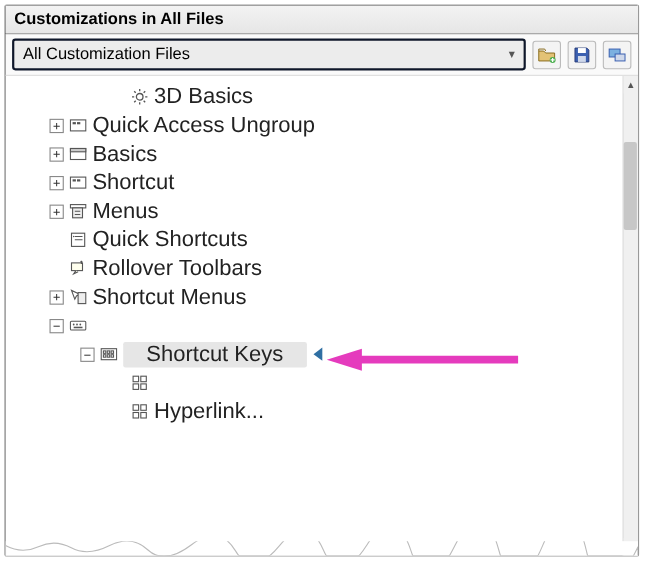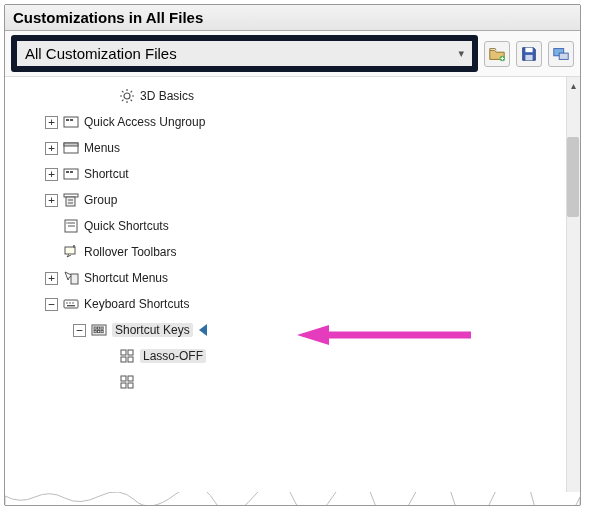--- a/index.html
+++ b/index.html
@@ -47,21 +47,21 @@
     gap: 6px;
     border-bottom: 1px solid #ddd;
     background: #fafafa;
   }
   .dropdown {
     flex: 1;
     display: flex;
     align-items: center;
     justify-content: space-between;
     background: #ececec;
-    border: 6px solid #0f172a;
+    border: 2px solid #0f172a;
     border-radius: 3px;
     padding: 4px 8px;
     cursor: pointer;
     font-size: 15px;
   }
   .dropdown-caret { font-size: 11px; color: #555; }
   .toolbar-btn {
     width: 26px; height: 26px;
     display: flex; align-items: center; justify-content: center;
     background: #f4f4f4;
@@ -127,22 +127,22 @@
     font-family: monospace;
   }
   .expander.none { border: none; background: transparent; color: transparent; cursor: default; }
   .ticon {
     width: 18px; height: 18px;
     display: inline-flex; align-items: center; justify-content: center;
     margin-right: 4px;
     color: #555;
   }
   .ticon svg { width: 16px; height: 16px; }
-  .node-label { font-size: 12px; color: #222; }
-  .node.selected .node-label { background: #e6e6e6; padding: 0 3px; border-radius: 2px; }
+  .node-label { font-size: 20px; color: #222; }
+  .node.selected .node-label { background: #e6e6e6; padding: 0 21px; border-radius: 2px; }
   .arrow-annot {
     position: absolute;
     pointer-events: none;
   }
   .arrow-annot svg { display: block; }
   
   .torn {
     position: absolute;
     left: 0; right: 0; bottom: -1px; height: 14px;
     background: #fff;
@@ -225,21 +225,21 @@
         </div>
         <div class="node">
           <span class="indent" style="width: 36px;"></span>
           <span class="expander ">+</span>
           <span class="ticon">
             <svg viewBox="0 0 16 16">
               <rect x="1" y="3" width="14" height="10" fill="none" stroke="#555"></rect>
               <rect x="1" y="3" width="14" height="3" fill="#ccc" stroke="#555"></rect>
             </svg>
           </span>
-          <span class="node-label">Menus</span>
+          <span class="node-label">Basics</span>
         </div>
         <div class="node">
           <span class="indent" style="width: 36px;"></span>
           <span class="expander ">+</span>
           <span class="ticon">
             <svg viewBox="0 0 16 16">
               <rect x="1" y="3" width="14" height="10" fill="none" stroke="#555"></rect>
               <rect x="3" y="5" width="3" height="2" fill="#555"></rect>
               <rect x="7" y="5" width="3" height="2" fill="#555"></rect>
             </svg>
@@ -250,21 +250,21 @@
           <span class="indent" style="width: 36px;"></span>
           <span class="expander ">+</span>
           <span class="ticon">
             <svg viewBox="0 0 16 16">
               <rect x="1" y="2" width="14" height="3" fill="none" stroke="#555"></rect>
               <rect x="3" y="5" width="9" height="9" fill="#eee" stroke="#555"></rect>
               <line x1="5" y1="8" x2="10" y2="8" stroke="#555"></line>
               <line x1="5" y1="11" x2="10" y2="11" stroke="#555"></line>
             </svg>
           </span>
-          <span class="node-label">Group</span>
+          <span class="node-label">Menus</span>
         </div>
         <div class="node">
           <span class="indent" style="width: 36px;"></span>
           <span class="expander none"></span>
           <span class="ticon">
             <svg viewBox="0 0 16 16">
               <rect x="2" y="2" width="12" height="12" fill="none" stroke="#555"></rect>
               <line x1="5" y1="5" x2="12" y2="5" stroke="#555"></line>
               <line x1="5" y1="8" x2="12" y2="8" stroke="#555"></line>
               <circle cx="4" cy="5" r="0.7" fill="#555"></circle>
@@ -301,21 +301,20 @@
           <span class="expander ">−</span>
           <span class="ticon">
             <svg viewBox="0 0 16 16">
               <rect x="1" y="4" width="14" height="8" rx="1" fill="none" stroke="#555"></rect>
               <circle cx="4" cy="7" r="0.8" fill="#555"></circle>
               <circle cx="7" cy="7" r="0.8" fill="#555"></circle>
               <circle cx="10" cy="7" r="0.8" fill="#555"></circle>
               <rect x="4" y="9" width="8" height="1.4" fill="#555"></rect>
             </svg>
           </span>
-          <span class="node-label">Keyboard Shortcuts</span>
         </div>
         <div class="node selected">
           <span class="indent" style="width: 64px;"></span>
           <span class="expander ">−</span>
           <span class="ticon">
             <svg viewBox="0 0 16 16">
               <rect x="1" y="3" width="14" height="10" fill="none" stroke="#555"></rect>
               <rect x="3" y="5" width="2.2" height="2.2" fill="none" stroke="#555"></rect>
               <rect x="6.5" y="5" width="2.2" height="2.2" fill="none" stroke="#555"></rect>
               <rect x="10" y="5" width="2.2" height="2.2" fill="none" stroke="#555"></rect>
@@ -331,33 +330,33 @@
           <span class="indent" style="width: 92px;"></span>
           <span class="expander none"></span>
           <span class="ticon">
             <svg viewBox="0 0 16 16">
               <rect x="2" y="2" width="5" height="5" fill="none" stroke="#555"></rect>
               <rect x="9" y="2" width="5" height="5" fill="none" stroke="#555"></rect>
               <rect x="2" y="9" width="5" height="5" fill="none" stroke="#555"></rect>
               <rect x="9" y="9" width="5" height="5" fill="none" stroke="#555"></rect>
             </svg>
           </span>
-          <span class="node-label">Lasso-OFF</span>
         </div>
         <div class="node">
           <span class="indent" style="width: 92px;"></span>
           <span class="expander none"></span>
           <span class="ticon">
             <svg viewBox="0 0 16 16">
               <rect x="2" y="2" width="5" height="5" fill="none" stroke="#555"></rect>
               <rect x="9" y="2" width="5" height="5" fill="none" stroke="#555"></rect>
               <rect x="2" y="9" width="5" height="5" fill="none" stroke="#555"></rect>
               <rect x="9" y="9" width="5" height="5" fill="none" stroke="#555"></rect>
             </svg>
           </span>
+          <span class="node-label">Hyperlink...</span>
         </div>
       </div>
 
     <div class="arrow-annot" style="left:290px; top:246px;">
       <svg width="180" height="24" viewBox="0 0 180 24">
         <line x1="32" y1="12" x2="176" y2="12" stroke="#e53bbd" stroke-width="7"></line>
         <polygon points="2,12 34,2 34,22" fill="#e53bbd"></polygon>
       </svg>
     </div>
 

